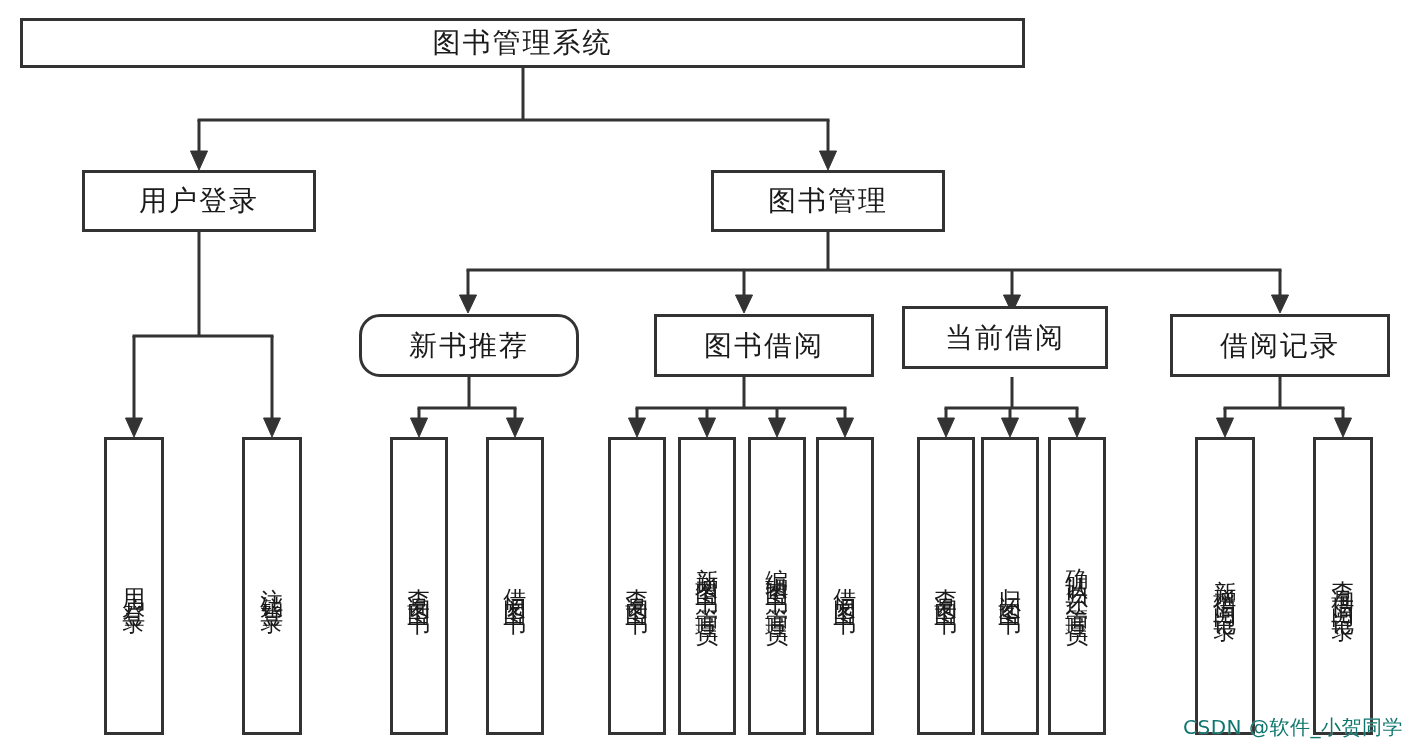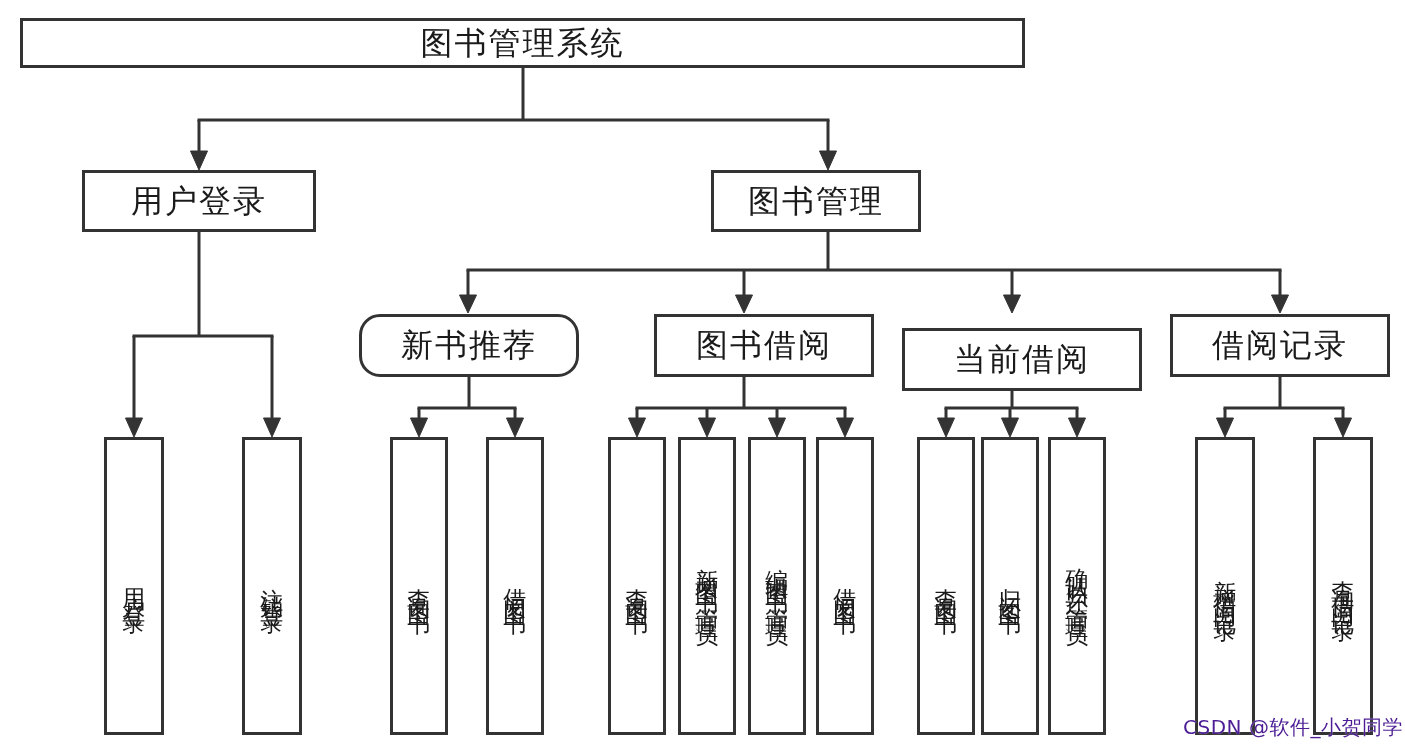--- a/index.html
+++ b/index.html
@@ -22,39 +22,39 @@
     box-sizing: border-box;
     border: 3px solid #333333;
     background: #ffffff;
     display: flex;
     align-items: center;
     justify-content: center;
     color: #1a1a1a;
     z-index: 2;
   }
   .box-h .lbl {
-    font-size: 32px;
+    font-size: 28px;
     letter-spacing: 2px;
     white-space: nowrap;
     line-height: 1.2;
   }
   .box-v .lbl {
     writing-mode: vertical-rl;
     font-size: 23px;
     letter-spacing: 8px;
     line-height: 1.15;
     white-space: nowrap;
   }
   .watermark {
     position: absolute;
     left: 1183px;
     top: 714px;
     z-index: 6;
     font-size: 20px;
-    color: #4c1d95;
+    color: #0f766e;
     letter-spacing: 0.5px;
     white-space: nowrap;
     text-shadow: 0 0 1px rgba(255,255,255,0.7);
   }
 </style>
 </head>
 <body>
 
 <div class="canvas">
 
@@ -122,31 +122,31 @@
     </g>
   </svg>
 
   <div class="box box-h" style="left:20px;top:18px;width:1005px;height:50px;">
     <span class="lbl">图书管理系统</span>
   </div>
 
   <div class="box box-h" style="left:82px;top:170px;width:234px;height:62px;">
     <span class="lbl">用户登录</span>
   </div>
-  <div class="box box-h" style="left:711px;top:170px;width:210px;height:62px;">
+  <div class="box box-h" style="left:711px;top:170px;width:234px;height:62px;">
     <span class="lbl">图书管理</span>
   </div>
 
   <div class="box box-h" style="left:359px;top:314px;width:220px;height:63px;border-radius:21px;">
     <span class="lbl">新书推荐</span>
   </div>
   <div class="box box-h" style="left:634px;top:314px;width:220px;height:63px;margin-left:20px;">
     <span class="lbl">图书借阅</span>
   </div>
-  <div class="box box-h" style="left:902px;top:328px;width:240px;height:63px;">
+  <div class="box box-h" style="left:902px;top:306px;width:206px;height:63px;">
     <span class="lbl">当前借阅</span>
   </div>
   <div class="box box-h" style="left:1170px;top:314px;width:220px;height:63px;">
     <span class="lbl">借阅记录</span>
   </div>
 
   <div class="box box-v" style="left:104px;top:437px;width:60px;height:298px;">
     <span class="lbl">用户登录</span>
   </div>
   <div class="box box-v" style="left:242px;top:437px;width:60px;height:298px;">

